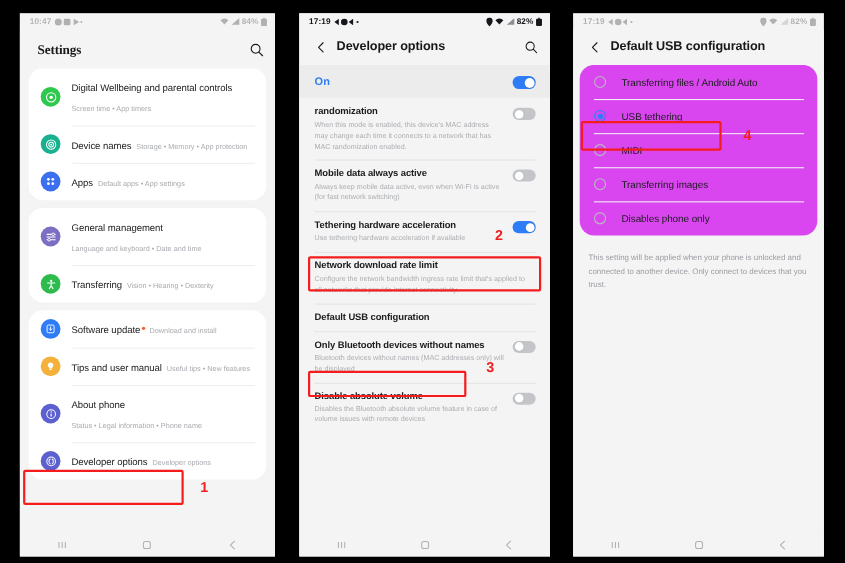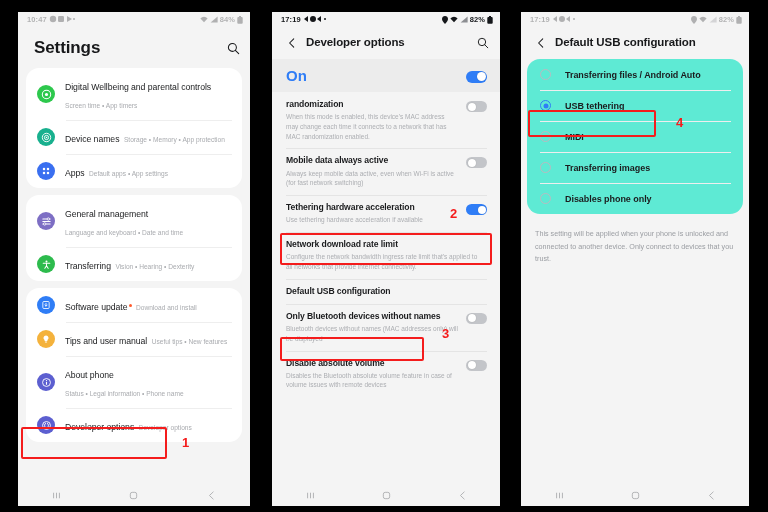--- a/index.html
+++ b/index.html
@@ -25,21 +25,21 @@
 
   
   .statusbar{
     height:15px; flex:0 0 15px;
     display:flex; align-items:center; justify-content:space-between;
     padding:0 7px 0 9px;
     background:#f4f4f4;
     font-size:7.5px; color:#15171a; font-weight:600;
     letter-spacing:.1px;
   }
-  .sb-left{display:flex;align-items:flex-start;gap:2px;}
+  .sb-left{display:flex;align-items:flex-end;gap:2px;}
   .sb-right{display:flex;align-items:center;gap:2px;}
   .sb-ico{display:inline-block;}
   .sb-ico svg{display:block;}
   .sb-pct{font-size:7.5px;font-weight:600;}
   
   #phone1 .statusbar{ opacity:.30; }
   #phone3 .statusbar{ opacity:.30; }
 
   
   .appbar{
@@ -50,21 +50,21 @@
   }
   .appbar.big{ padding:11px 10px 10px 16px; }
   .appbar .back{
     width:14px;height:14px;flex:0 0 14px;margin-right:7px;
     display:flex;align-items:center;justify-content:center;
   }
   .appbar .title{
     font-size:11.5px; font-weight:700; color:#17181a; letter-spacing:-.1px;
     flex:1 1 auto; line-height:1.2;
   }
-  .appbar.big .title{ font-size:17px; font-weight:700; }
+  .appbar.big .title{ font-size:12px; font-weight:700;font-family:Liberation Serif, serif; }
   .appbar .search{
     width:14px;height:14px;flex:0 0 14px;
     display:flex;align-items:center;justify-content:center;
   }
 
   
   .body{
     flex:1 1 auto; overflow:hidden; position:relative;
     background:#f4f4f4;
     display:flex; flex-direction:column;
@@ -103,21 +103,21 @@
   .dot-red{
     display:inline-block;width:3px;height:3px;border-radius:50%;
     background:#ff5a2d; vertical-align:super; margin-left:1px;
   }
 
   
   .on-row{
     display:flex;align-items:center;justify-content:space-between;
     background:#ececec; padding:8px 13px 8px 14px;
   }
-  .on-label{ font-size:15px; color:#2f7df6; font-weight:600;}
+  .on-label{ font-size:10px; color:#2f7df6; font-weight:600;}
   .drow{
     display:flex; align-items:flex-start; justify-content:space-between;
     padding:7px 13px 7px 14px; position:relative; background:#f4f4f4;
   }
   .drow + .drow::before{
     content:""; position:absolute; left:14px; right:13px; top:0;
     height:1px; background:#e4e4e4;
   }
   .dleft{ flex:1 1 auto; padding-right:8px; min-width:0;}
   .dtitle{ font-size:8.6px; color:#1b1c1e; font-weight:600; line-height:1.3; letter-spacing:-.1px;}
@@ -133,21 +133,21 @@
     position:absolute; top:1.5px; left:1.5px;
     width:8px;height:8px;border-radius:50%;background:#fff;
     box-shadow:0 0 1px rgba(0,0,0,.25);
   }
   .toggle.on{ background:#2f7df6; }
   .toggle.on .knob{ left:auto; right:1.5px; }
   .toggle.big{ width:23px;height:12px;border-radius:6px;}
   .toggle.big .knob{ width:9px;height:9px; top:1.5px;}
 
   
-  .radiocard{ background:#5eead4; border-radius:13px; margin:0 6px; overflow:hidden;font-weight:bold;}
+  .radiocard{ background:#d946ef; border-radius:13px; margin:0 6px; overflow:hidden;}
   .rrow{
     display:flex;align-items:center; padding:10px 12px 10px 13px;
     position:relative;
   }
   .rrow + .rrow::before{
     content:""; position:absolute; left:13px; right:12px; top:0;
     height:1px; background:#eeeeee;
   }
   .radio{
     width:11px;height:11px;border-radius:50%;

